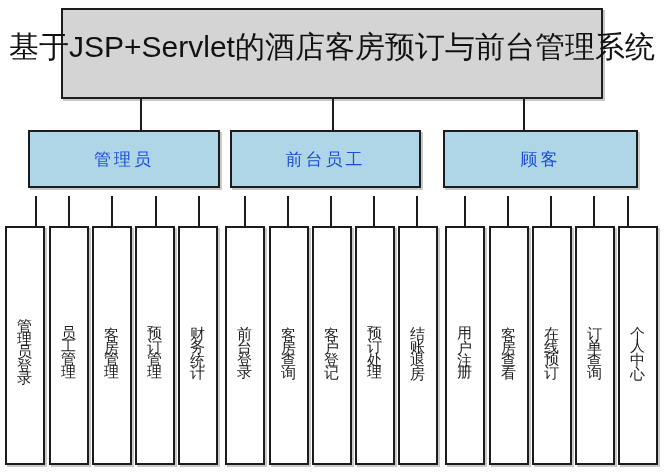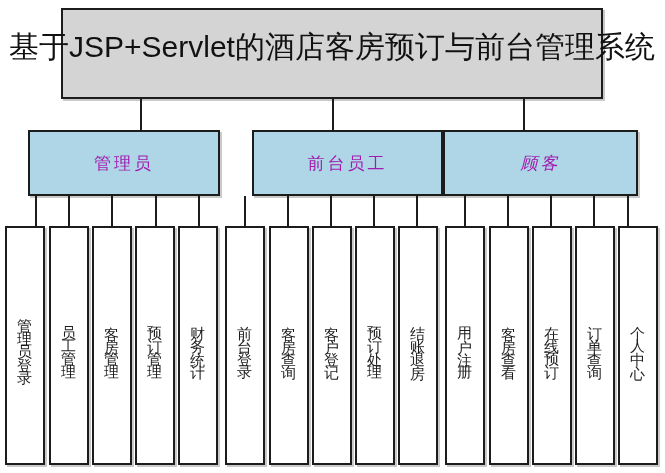--- a/index.html
+++ b/index.html
@@ -17,27 +17,27 @@
     display:flex;align-items:center;justify-content:center;
     box-shadow:2px 2px 0 #c9c9c9;
   }
   .title-box{
     left:61px;top:8px;width:542px;height:91px;
     background:#d4d4d4;
     font-size:30px;color:#111111;
   }
   .title-box .lbl{position:relative;top:-6px;white-space:nowrap;}
   .role-box{
-    top:130px;height:66px;
+    top:130px;height:58px;
     background:#aed6e6;
-    font-size:17px;letter-spacing:3px;color:#a21caf;
+    font-size:17px;letter-spacing:3px;color:#1d4ed8;
   }
   .role-admin{left:28px;width:192px;}
-  .role-staff{left:252px;width:191px;justify-content:center;}
-  .role-customer{left:443px;width:195px;font-style:italic;}
+  .role-staff{left:230px;width:191px;justify-content:center;}
+  .role-customer{left:443px;width:195px;}
   .leaf{
     top:226px;width:40px;height:239px;
     background:#ffffff;
   }
   .leaf .vtxt{
     writing-mode:vertical-rl;
     text-orientation:upright;
     font-size:15px;
     letter-spacing:13px;
     color:#1c1c1c;

